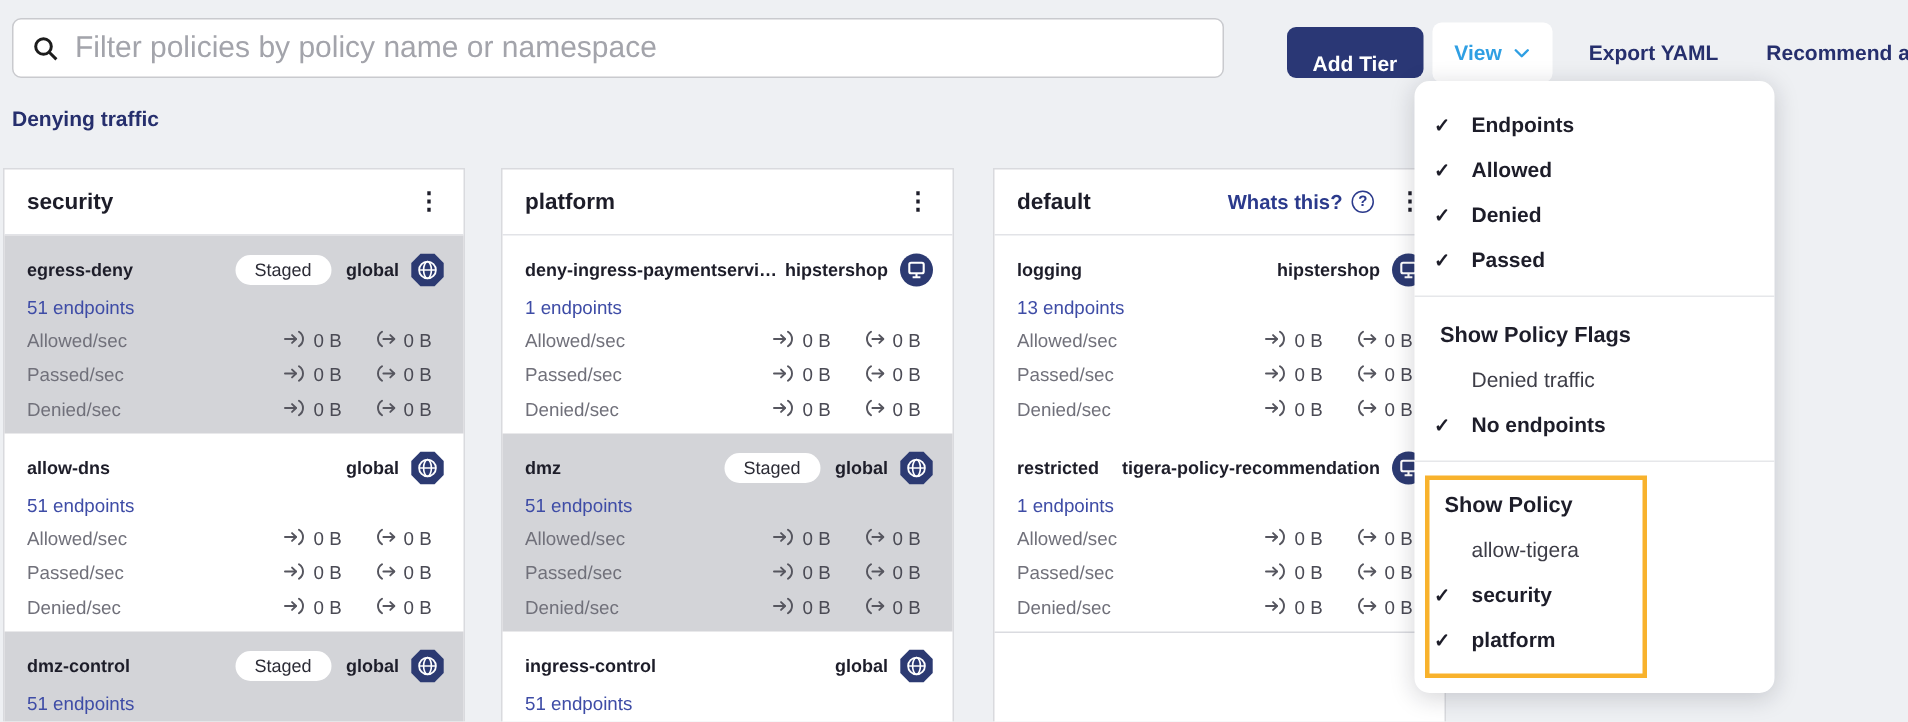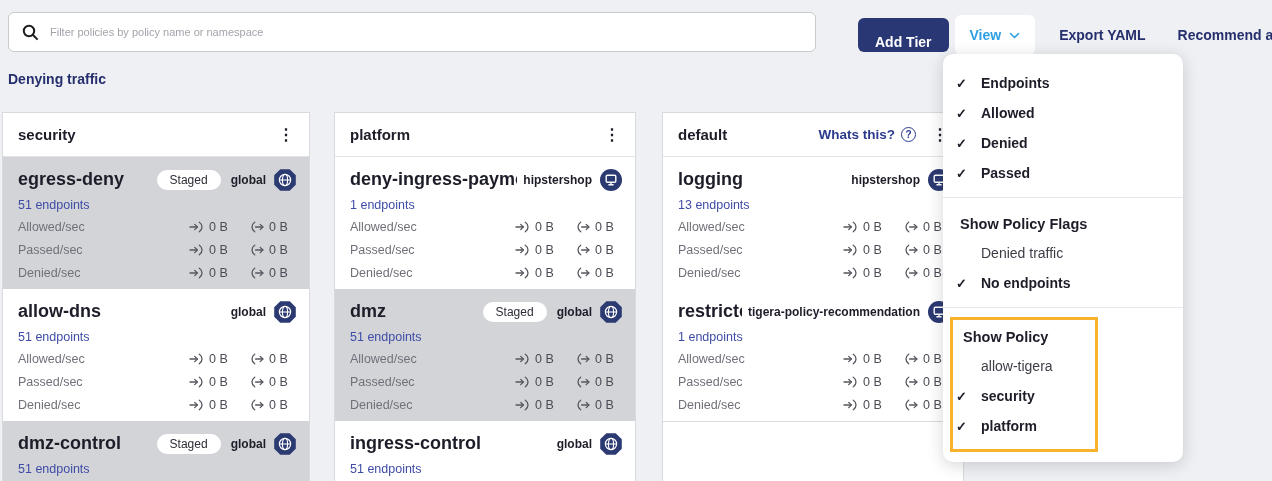--- a/index.html
+++ b/index.html
@@ -5,21 +5,21 @@
   html,body{margin:0;padding:0;}
   body{
     width:1272px;height:481px;position:relative;overflow:hidden;
     background:#eef0f3;font-family:"Liberation Sans",sans-serif;
     -webkit-font-smoothing:antialiased;
   }
   
   .search-box{position:absolute;left:8px;top:12px;width:808px;height:40px;background:#fff;
     border:1px solid #c9cace;border-radius:6px;display:flex;align-items:center;gap:9px;
     padding:0 13px;box-sizing:border-box;}
-  .search-box input{border:none;outline:none;flex:1;font-size:11px;color:#737373;font-family:inherit;background:transparent;}
+  .search-box input{border:none;outline:none;flex:1;font-size:20px;color:#737373;font-family:inherit;background:transparent;}
   .search-box input::placeholder{color:#a3a4ab;}
   .actions{position:absolute;left:858px;top:15px;display:flex;align-items:center;white-space:nowrap;}
   .btn-addtier{background:#2a3775;color:#fff;font-size:14px;font-weight:700;border:none;
     border-radius:6px;height:34px;padding:16px 17px;font-family:inherit;cursor:pointer;}
   .btn-view{margin-left:6px;background:#fff;color:#2f9fe3;font-size:14px;font-weight:700;border:none;
     border-radius:6px;height:40px;padding:0 15px;font-family:inherit;cursor:pointer;
     display:flex;align-items:center;gap:8px;}
   .link-btn{background:none;border:none;color:#262f6d;font-size:14px;font-weight:700;
     font-family:inherit;cursor:pointer;margin-left:24px;padding:0;}
   .link-btn.last{margin-left:32px;}
@@ -35,29 +35,29 @@
   .tier-name{font-size:15px;font-weight:700;color:#1d1d29;flex:1;}
   .kebab{font-size:16px;font-weight:700;color:#1d1d29;cursor:pointer;line-height:1;}
   .help-link{display:flex;align-items:center;gap:6px;color:#2b3a8c;font-size:13.5px;font-weight:600;
     margin-right:16px;text-decoration:none;cursor:pointer;}
   .help-circ{width:15px;height:15px;border:1.5px solid #2b3a8c;border-radius:50%;font-size:10px;
     display:flex;align-items:center;justify-content:center;font-weight:700;box-sizing:border-box;}
   
   .card{padding:10px 12px 5px 15px;}
   .card.gray{background:#d3d4d8;}
   .title-row{display:flex;align-items:center;height:25px;}
-  .pname{font-size:18px;font-weight:600;color:#1d1d29;flex:1;white-space:nowrap;overflow:hidden;margin-right:6px;}
+  .pname{font-size:12px;font-weight:600;color:#1d1d29;flex:1;white-space:nowrap;overflow:hidden;margin-right:6px;}
   .badge{background:#fff;border-radius:13px;padding:3px 13px;font-size:12px;color:#2c2c36;
     margin-right:10px;white-space:nowrap;}
   .scope{font-size:12px;font-weight:700;color:#1d1d29;margin-right:7px;white-space:nowrap;}
   .endpoints{display:inline-block;margin:5px 0 2px;font-size:12.5px;line-height:16px;color:#3e4ca6;
     text-decoration:none;cursor:pointer;}
   .stat-row{display:flex;align-items:center;height:23px;font-size:12.5px;color:#70707a;}
   .stat-label{flex:1;}
-  .sgroup{display:flex;align-items:center;gap:5px;color:#4b4b55;width:52px;}
+  .sgroup{display:flex;align-items:flex-start;gap:5px;color:#4b4b55;width:52px;}
   .sgroup.eg{margin-left:8px;width:48px;}
   .sic{flex:none;}
   .col-divider{border-top:1px solid #dadbe0;}
   
   .menu{position:absolute;left:943px;top:54px;width:240px;background:#fff;border-radius:10px;
     box-shadow:0 3px 16px rgba(20,20,40,.18);padding:14px 0 10px;z-index:20;box-sizing:border-box;}
   .mhead{padding:9px 17px 6px;font-size:14.5px;font-weight:700;color:#1d1d29;}
   .mitem{display:flex;align-items:center;padding:7px 16px 7px 13px;font-size:14px;color:#3d3d47;cursor:pointer;}
   .mitem .check{width:16px;margin-right:9px;font-weight:700;color:#1d1d29;font-size:13px;flex:none;}
   .mitem.checked{font-weight:700;color:#1d1d29;}

